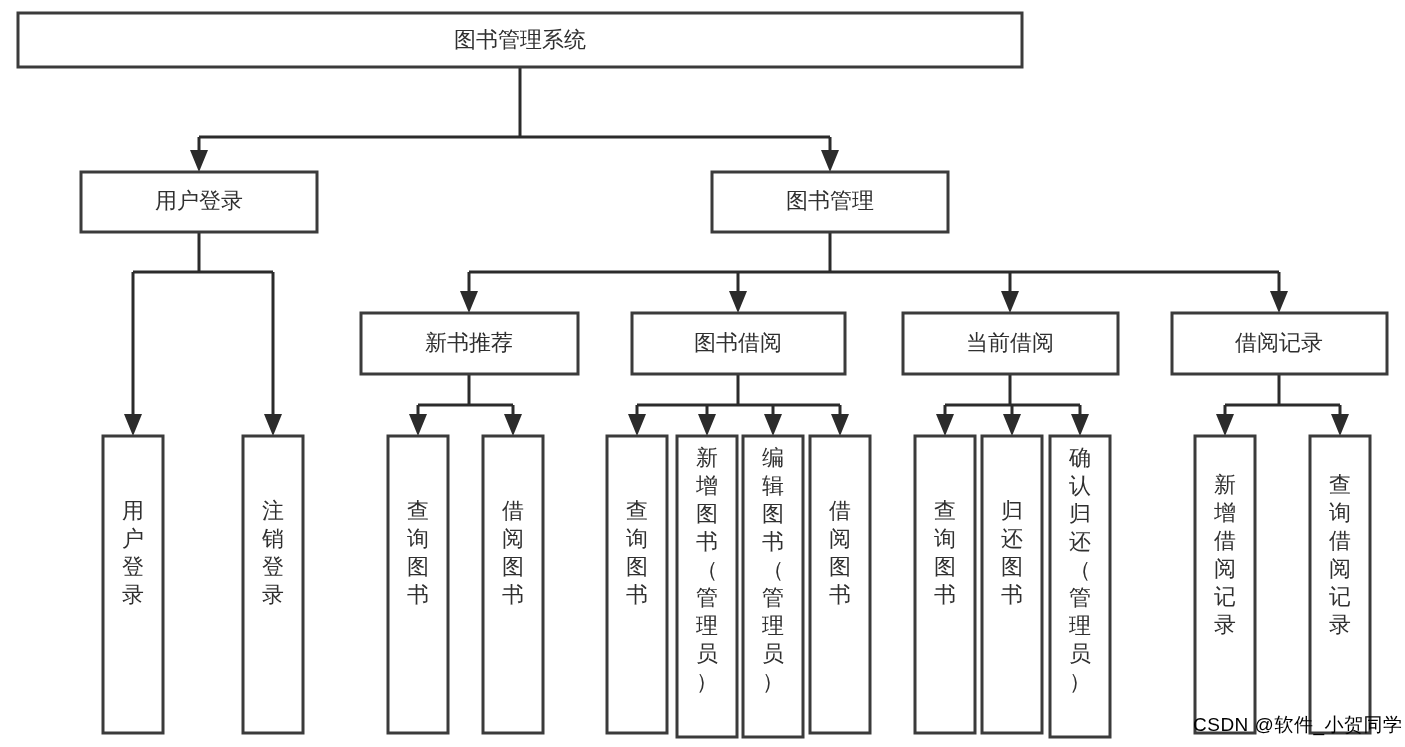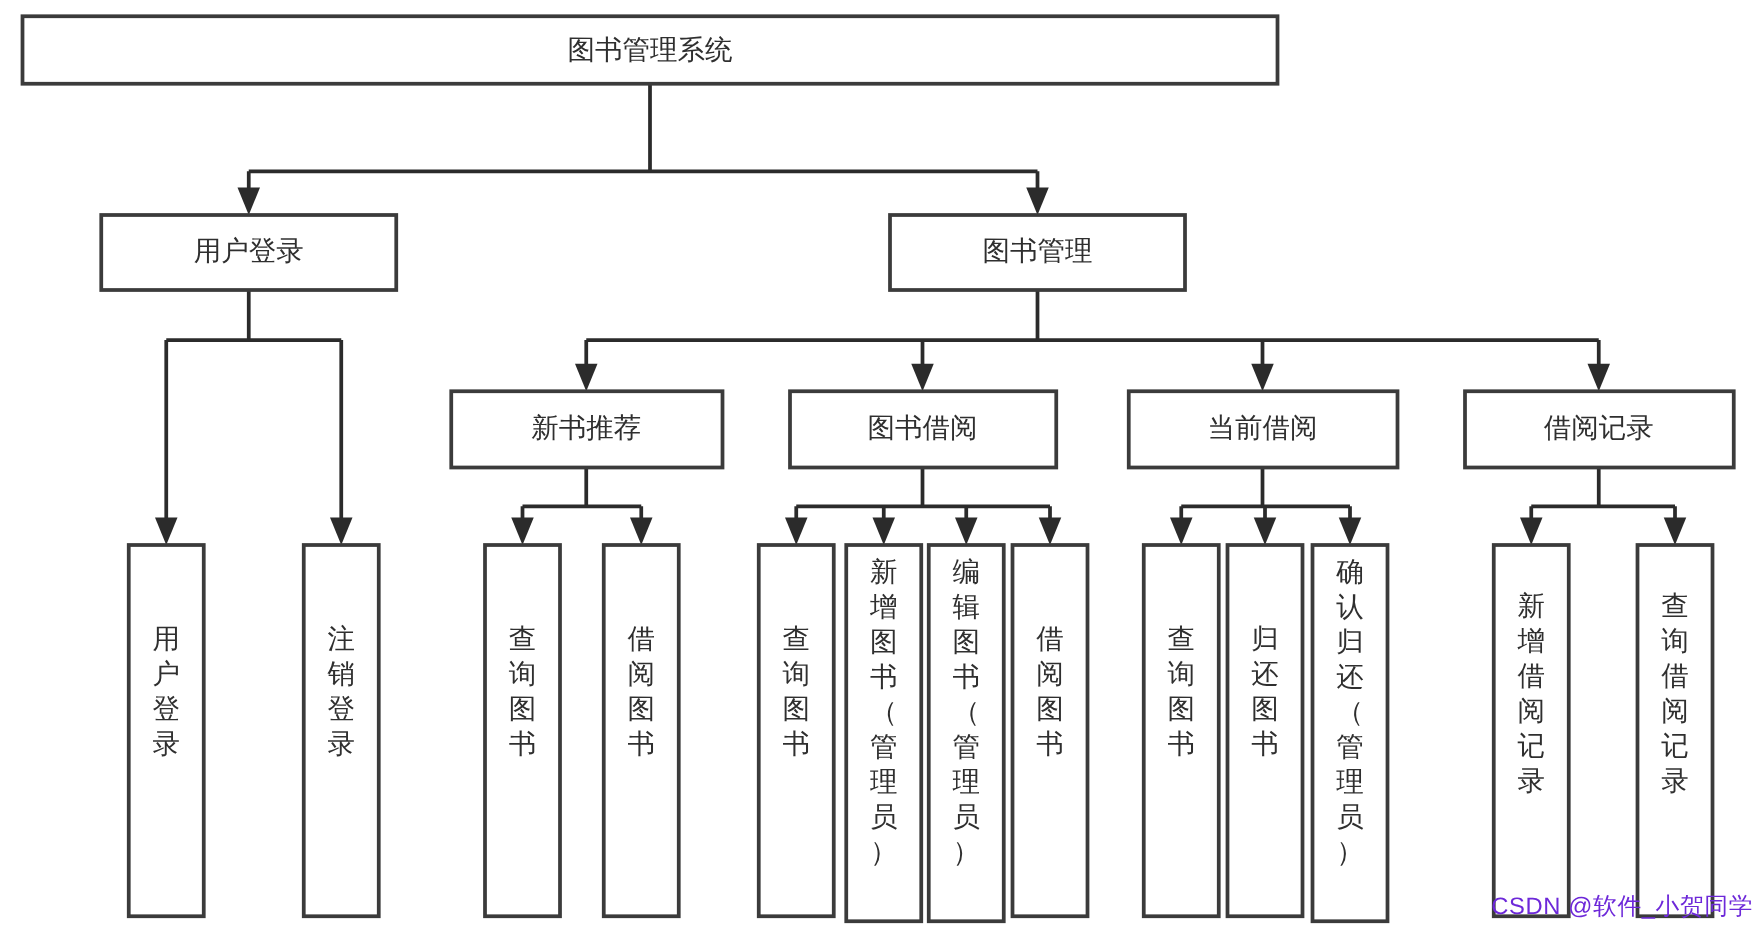--- a/index.html
+++ b/index.html
@@ -52,21 +52,21 @@
   .node-label-v {
     font-family: "Liberation Sans", "DejaVu Sans", sans-serif;
     font-size: 22px;
     fill: #2f2f2f;
     text-anchor: middle;
   }
   .watermark-text {
     position: absolute;
     font-family: "Liberation Sans", "DejaVu Sans", sans-serif;
     font-size: 19px;
-    color: #6d28d9;
+    color: #000000;
     white-space: nowrap;
     left: 1193px;
     top: 712px;
     letter-spacing: 0.5px;
   }
 </style>
 </head>
 <body>
 
 <div id="diagram-root">

